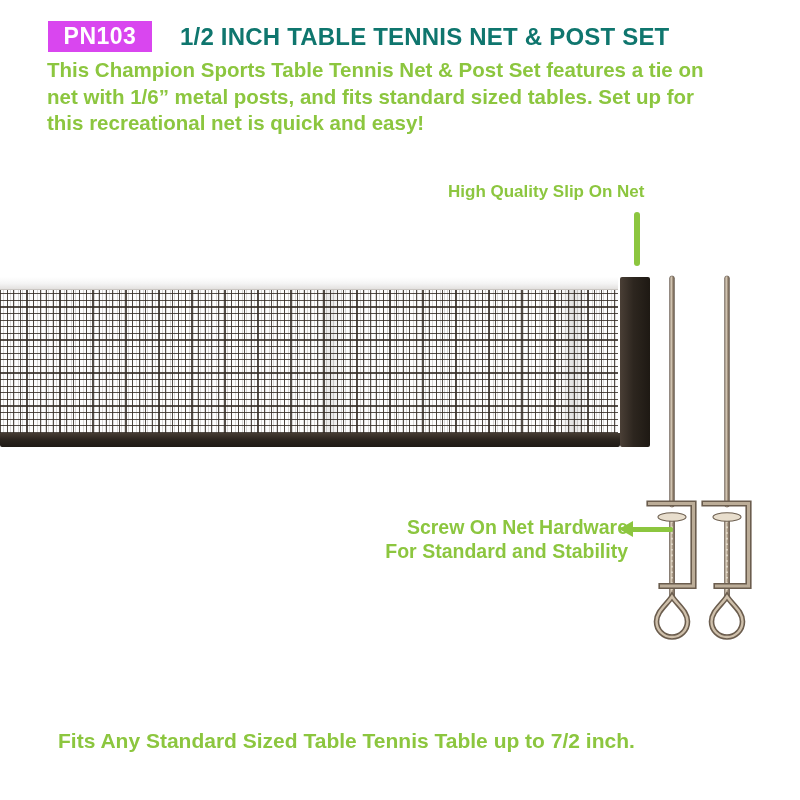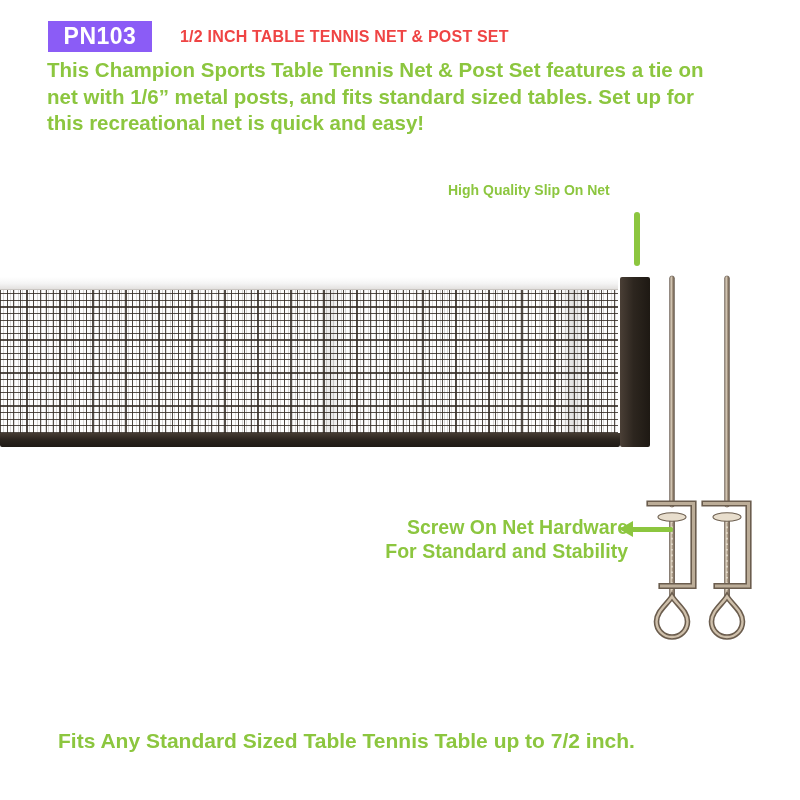--- a/index.html
+++ b/index.html
@@ -2,38 +2,38 @@
 <html><head>
 <meta charset="utf-8">
 <style>
   html,body{margin:0;padding:0;background:#ffffff;}
   body{width:800px;height:800px;font-family:"Liberation Sans", sans-serif;-webkit-font-smoothing:antialiased;}
   .page{position:relative;width:800px;height:800px;background:#ffffff;overflow:hidden;}
 
   
   .sku-badge{
     position:absolute;left:48px;top:21px;width:104px;height:31px;
-    background:#8b5cf6;color:#ffffff;font-weight:bold;font-size:23px;
+    background:#d946ef;color:#ffffff;font-weight:bold;font-size:23px;
     display:flex;align-items:center;justify-content:center;letter-spacing:.5px;
   }
   .product-title{
     position:absolute;left:180px;top:21px;height:31px;line-height:31px;
-    font-weight:bold;font-size:16px;color:#ef4444;letter-spacing:.2px;white-space:nowrap;
+    font-weight:bold;font-size:24px;color:#0f766e;letter-spacing:.2px;white-space:nowrap;
   }
 
   
   .description{
     position:absolute;left:47px;top:57px;
     font-weight:bold;font-size:20.5px;line-height:26.5px;color:#8CC63F;white-space:nowrap;
   }
 
   
   .callout-net{
     position:absolute;left:448px;top:182px;
-    font-weight:bold;font-size:14px;color:#8CC63F;white-space:nowrap;
+    font-weight:bold;font-size:17px;color:#8CC63F;white-space:nowrap;
   }
   .pointer-vertical{
     position:absolute;left:634px;top:212px;width:6px;height:54px;
     background:#8CC63F;border-radius:3px;
   }
 
   
   .net{position:absolute;left:0;top:277px;width:650px;height:170px;}
   .net-topband{
     position:absolute;left:0;top:0;width:618px;height:13px;

